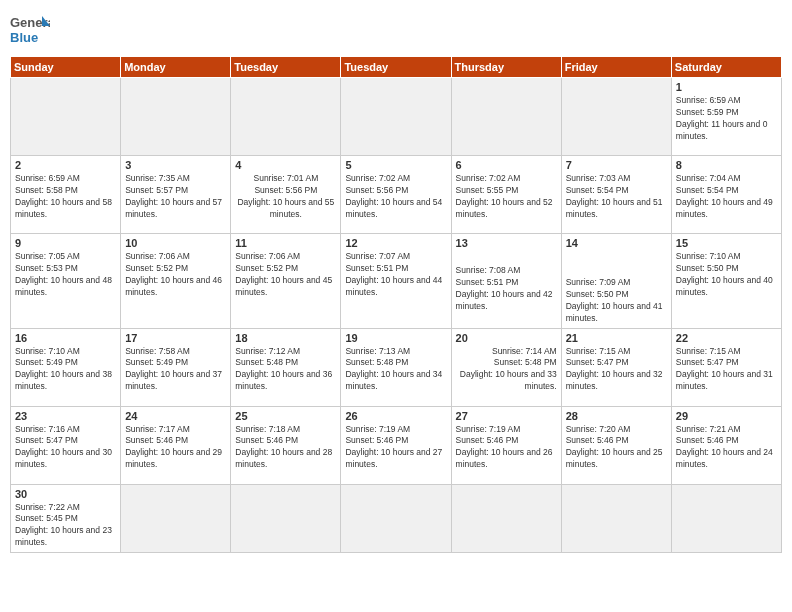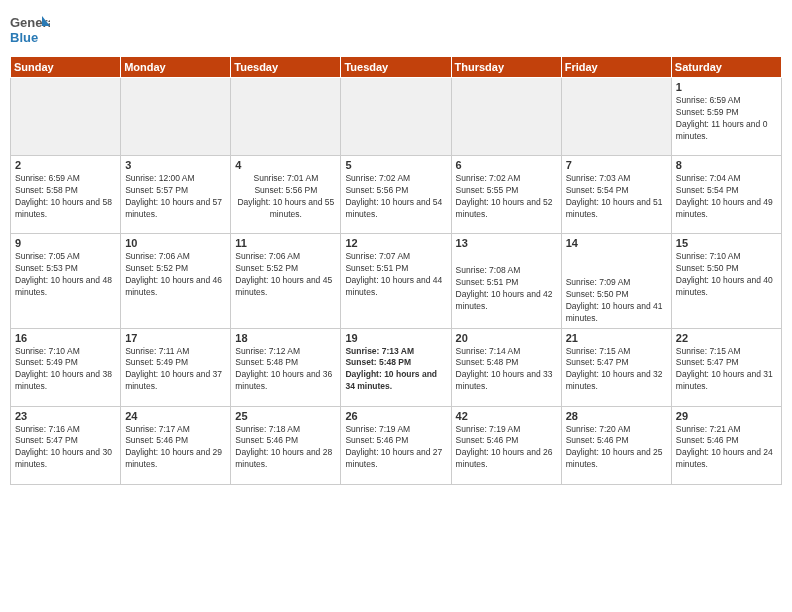--- a/index.html
+++ b/index.html
@@ -130,21 +130,21 @@
         </tr>
         <tr>
           <td>
             <span class="day-num">2</span>
             <div class="day-info" style="white-space: pre-line;">Sunrise: 6:59 AM
 Sunset: 5:58 PM
 Daylight: 10 hours and 58 minutes.</div>
           </td>
           <td>
             <span class="day-num">3</span>
-            <div class="day-info" style="white-space: pre-line;">Sunrise: 12:00 AM
+            <div class="day-info" style="white-space: pre-line;">Sunrise: 7:35 AM
 Sunset: 5:57 PM
 Daylight: 10 hours and 57 minutes.</div>
           </td>
           <td>
             <span class="day-num">4</span>
             <div class="day-info" style="white-space: pre-line; text-align: center;">Sunrise: 7:01 AM
 Sunset: 5:56 PM
 Daylight: 10 hours and 55 minutes.</div>
           </td>
           <td>
@@ -218,39 +218,39 @@
         </tr>
         <tr>
           <td>
             <span class="day-num">16</span>
             <div class="day-info" style="white-space: pre-line;">Sunrise: 7:10 AM
 Sunset: 5:49 PM
 Daylight: 10 hours and 38 minutes.</div>
           </td>
           <td>
             <span class="day-num">17</span>
-            <div class="day-info" style="white-space: pre-line;">Sunrise: 7:11 AM
+            <div class="day-info" style="white-space: pre-line;">Sunrise: 7:58 AM
 Sunset: 5:49 PM
 Daylight: 10 hours and 37 minutes.</div>
           </td>
           <td>
             <span class="day-num">18</span>
             <div class="day-info" style="white-space: pre-line;">Sunrise: 7:12 AM
 Sunset: 5:48 PM
 Daylight: 10 hours and 36 minutes.</div>
           </td>
           <td>
             <span class="day-num">19</span>
-            <div class="day-info" style="white-space: pre-line; font-weight: bold;">Sunrise: 7:13 AM
+            <div class="day-info" style="white-space: pre-line;">Sunrise: 7:13 AM
 Sunset: 5:48 PM
 Daylight: 10 hours and 34 minutes.</div>
           </td>
           <td>
             <span class="day-num">20</span>
-            <div class="day-info" style="white-space: pre-line;">Sunrise: 7:14 AM
+            <div class="day-info" style="white-space: pre-line; text-align: right;">Sunrise: 7:14 AM
 Sunset: 5:48 PM
 Daylight: 10 hours and 33 minutes.</div>
           </td>
           <td>
             <span class="day-num">21</span>
             <div class="day-info" style="white-space: pre-line;">Sunrise: 7:15 AM
 Sunset: 5:47 PM
 Daylight: 10 hours and 32 minutes.</div>
           </td>
           <td>
@@ -279,33 +279,47 @@
 Sunset: 5:46 PM
 Daylight: 10 hours and 28 minutes.</div>
           </td>
           <td>
             <span class="day-num">26</span>
             <div class="day-info" style="white-space: pre-line;">Sunrise: 7:19 AM
 Sunset: 5:46 PM
 Daylight: 10 hours and 27 minutes.</div>
           </td>
           <td>
-            <span class="day-num">42</span>
+            <span class="day-num">27</span>
             <div class="day-info" style="white-space: pre-line;">Sunrise: 7:19 AM
 Sunset: 5:46 PM
 Daylight: 10 hours and 26 minutes.</div>
           </td>
           <td>
             <span class="day-num">28</span>
             <div class="day-info" style="white-space: pre-line;">Sunrise: 7:20 AM
 Sunset: 5:46 PM
 Daylight: 10 hours and 25 minutes.</div>
           </td>
           <td>
             <span class="day-num">29</span>
             <div class="day-info" style="white-space: pre-line;">Sunrise: 7:21 AM
 Sunset: 5:46 PM
 Daylight: 10 hours and 24 minutes.</div>
           </td>
+        </tr>
+        <tr>
+          <td class="last-row" style="height: 60px;">
+            <span class="day-num">30</span>
+            <div class="day-info" style="white-space: pre-line;">Sunrise: 7:22 AM
+Sunset: 5:45 PM
+Daylight: 10 hours and 23 minutes.</div>
+          </td>
+          <td class="empty last-row" style="height: 60px;"></td>
+          <td class="empty last-row" style="height: 60px;"></td>
+          <td class="empty last-row" style="height: 60px;"></td>
+          <td class="empty last-row" style="height: 60px;"></td>
+          <td class="empty last-row" style="height: 60px;"></td>
+          <td class="empty last-row" style="height: 60px;"></td>
         </tr>
       </tbody>
   </table>
 </div>
 
 </body></html>

